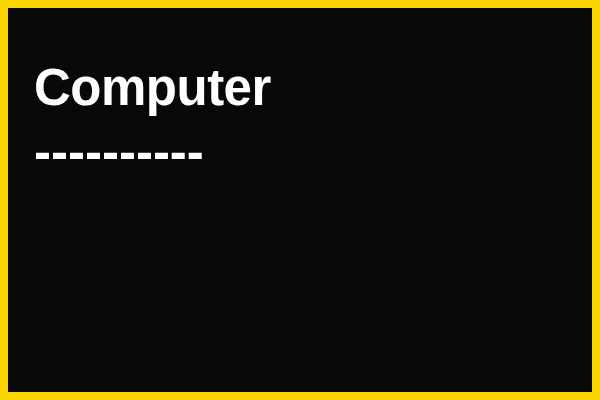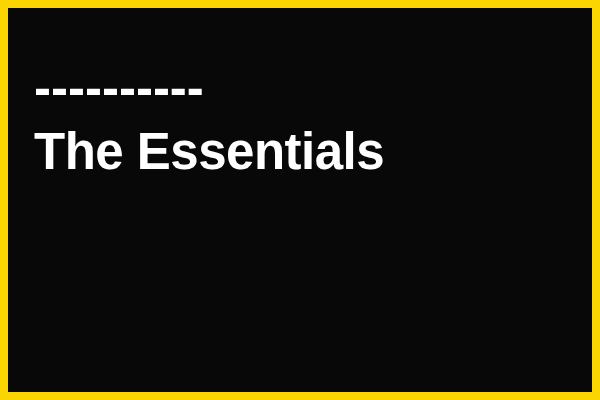--- a/index.html
+++ b/index.html
@@ -49,21 +49,21 @@
     letter-spacing: 0px;
   }
 </style>
 </head>
 <body>
 
 <div id="slide" style="background: rgb(8, 8, 8); border-color: rgb(251, 213, 1);">
 
   <div id="title-block">
 
+    <span class="title-line" style="color: rgb(255, 255, 255);">Computer</span>
 
 
     <span class="title-line divider" style="color: rgb(255, 255, 255);">----------</span>
 
-    <span class="title-line" style="color: rgb(255, 255, 255);">The Essentials</span>
 
   </div>
 
 </div>
 
 </body></html>

